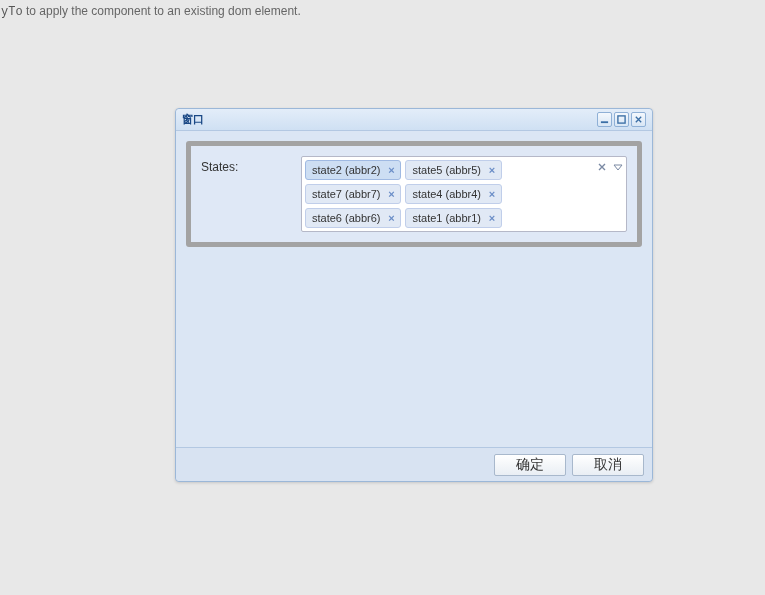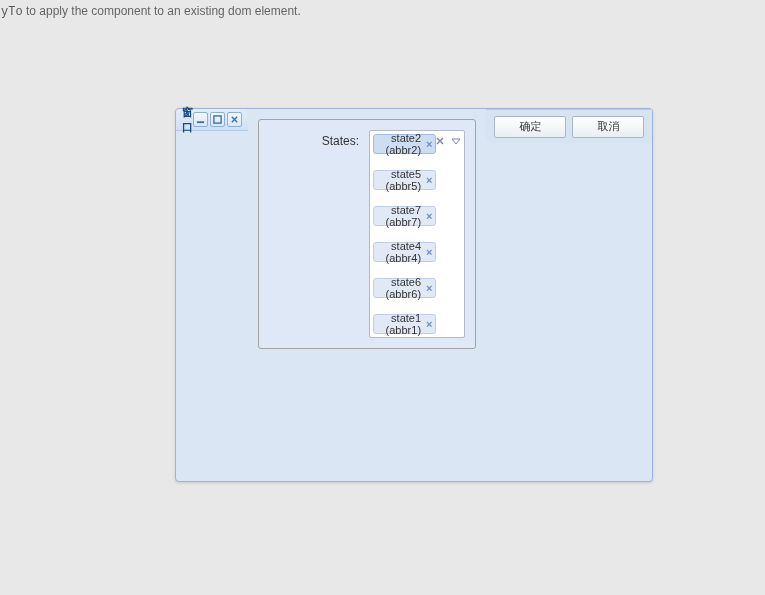--- a/index.html
+++ b/index.html
@@ -28,21 +28,21 @@
     position: absolute;
     top: 108px;
     left: 175px;
     width: 478px;
     height: 374px;
     background: #dbe6f4;
     border: 1px solid #9bb7d8;
     border-radius: 4px;
     box-shadow: 0 1px 3px rgba(0,0,0,0.15);
     display: flex;
-    flex-direction: row;
+    flex-direction: column;
   }
   .titlebar {
     height: 22px;
     background: linear-gradient(#e3edf9, #cfe0f3);
     border-bottom: 1px solid #b3c8e2;
     display: flex;
     align-items: center;
     padding: 0 6px;
     border-radius: 4px 4px 0 0;
   }
@@ -63,45 +63,44 @@
     color: #3a6ea5;
   }
   .win-tool svg { width: 9px; height: 9px; display: block; }
   .body {
     flex: 1;
     padding: 10px;
     display: flex;
     flex-direction: column;
   }
   .form-panel {
-    border: 1px solid #a3a3a3;
+    border: 5px solid #a3a3a3;
     background: #dfe8f6;
     border-radius: 3px;
     padding: 10px;
     display: flex;
     align-items: flex-start;
     gap: 10px;
-    text-align: right;
   }
   .field-label {
     width: 90px;
     color: #333;
     padding-top: 4px;
   }
   .tagfield {
     flex: 1;
     background: #fff;
     border: 1px solid #b5b8c8;
     border-radius: 2px;
     padding: 3px 28px 3px 3px;
     position: relative;
     min-height: 24px;
     display: flex;
     flex-wrap: wrap;
-    gap: 16px;
+    gap: 4px;
   }
   .tag {
     display: inline-flex;
     align-items: center;
     background: #e1e9f5;
     border: 1px solid #c0ceea;
     border-radius: 3px;
     padding: 1px 2px 1px 6px;
     font-size: 11px;
     color: #333;
@@ -149,21 +148,21 @@
     padding: 0 8px;
     gap: 6px;
     border-radius: 0 0 4px 4px;
   }
   .btn {
     min-width: 72px;
     height: 22px;
     background: linear-gradient(#ffffff, #e9eef4);
     border: 1px solid #a8b8cc;
     border-radius: 2px;
-    font-size: 11px;
+    font-size: 14px;
     color: #333;
     cursor: pointer;
     padding: 0 10px;
   }
 </style>
 </head>
 <body>
 
 <div class="top-text">
   <span class="code">yTo</span><span> to apply the component to an existing dom element.</span>

